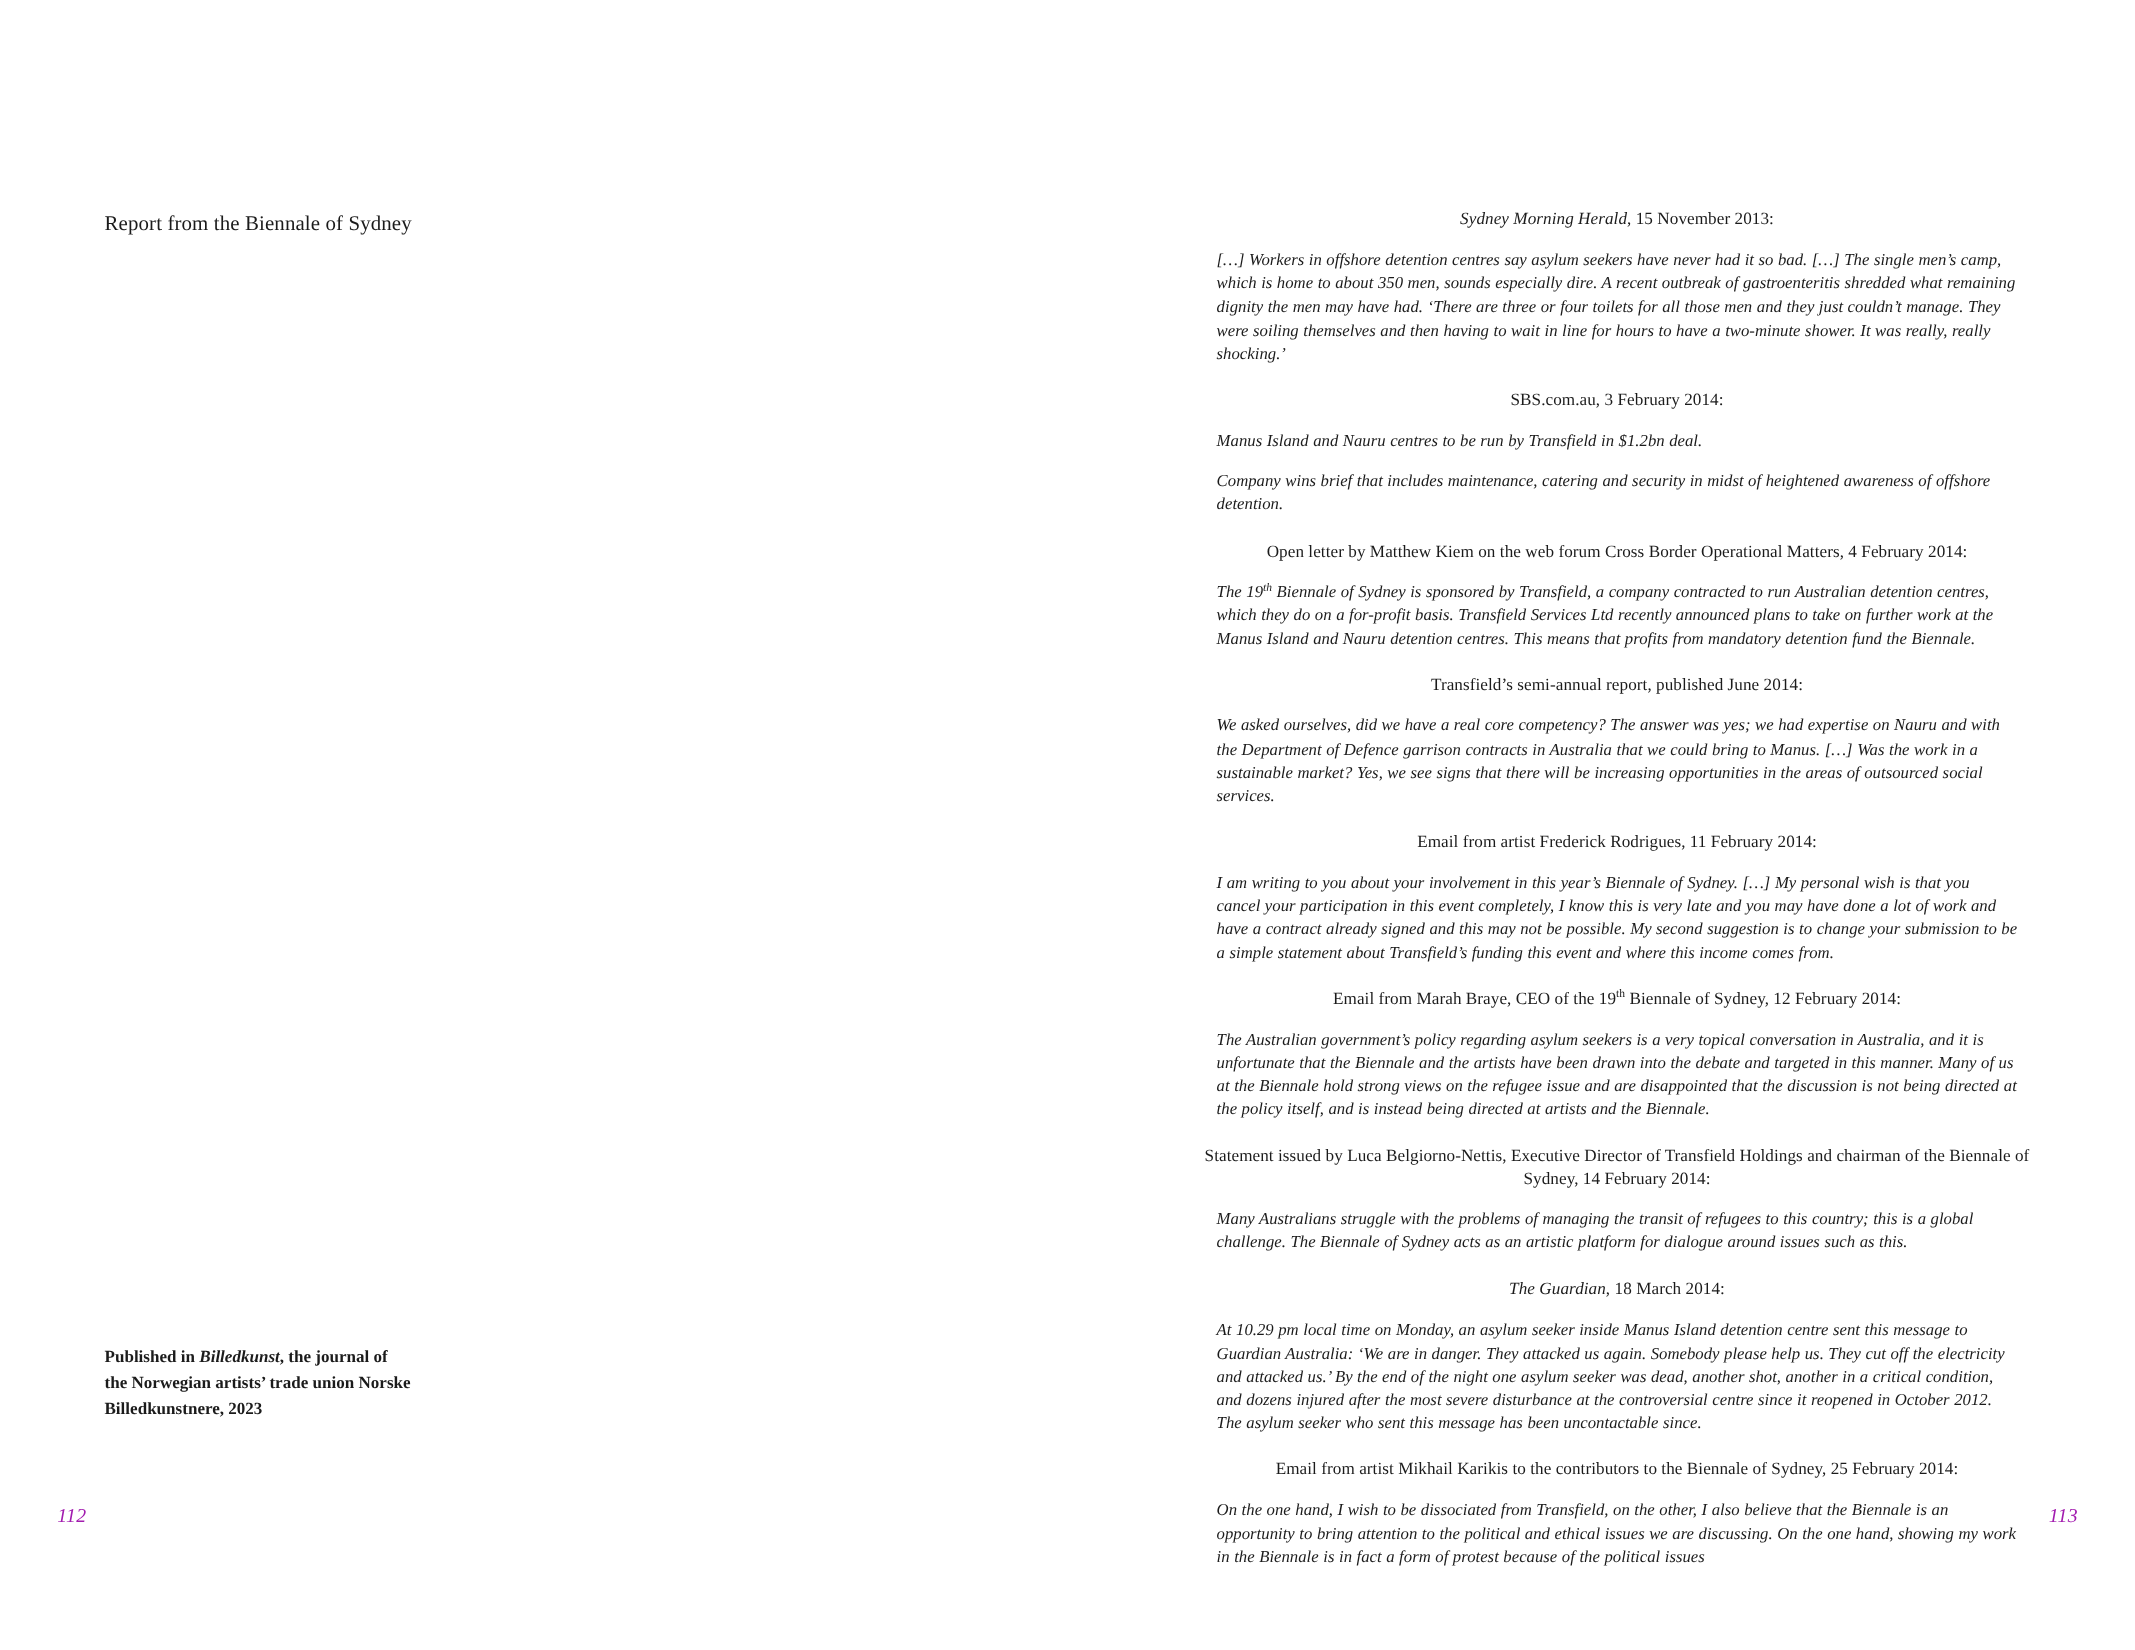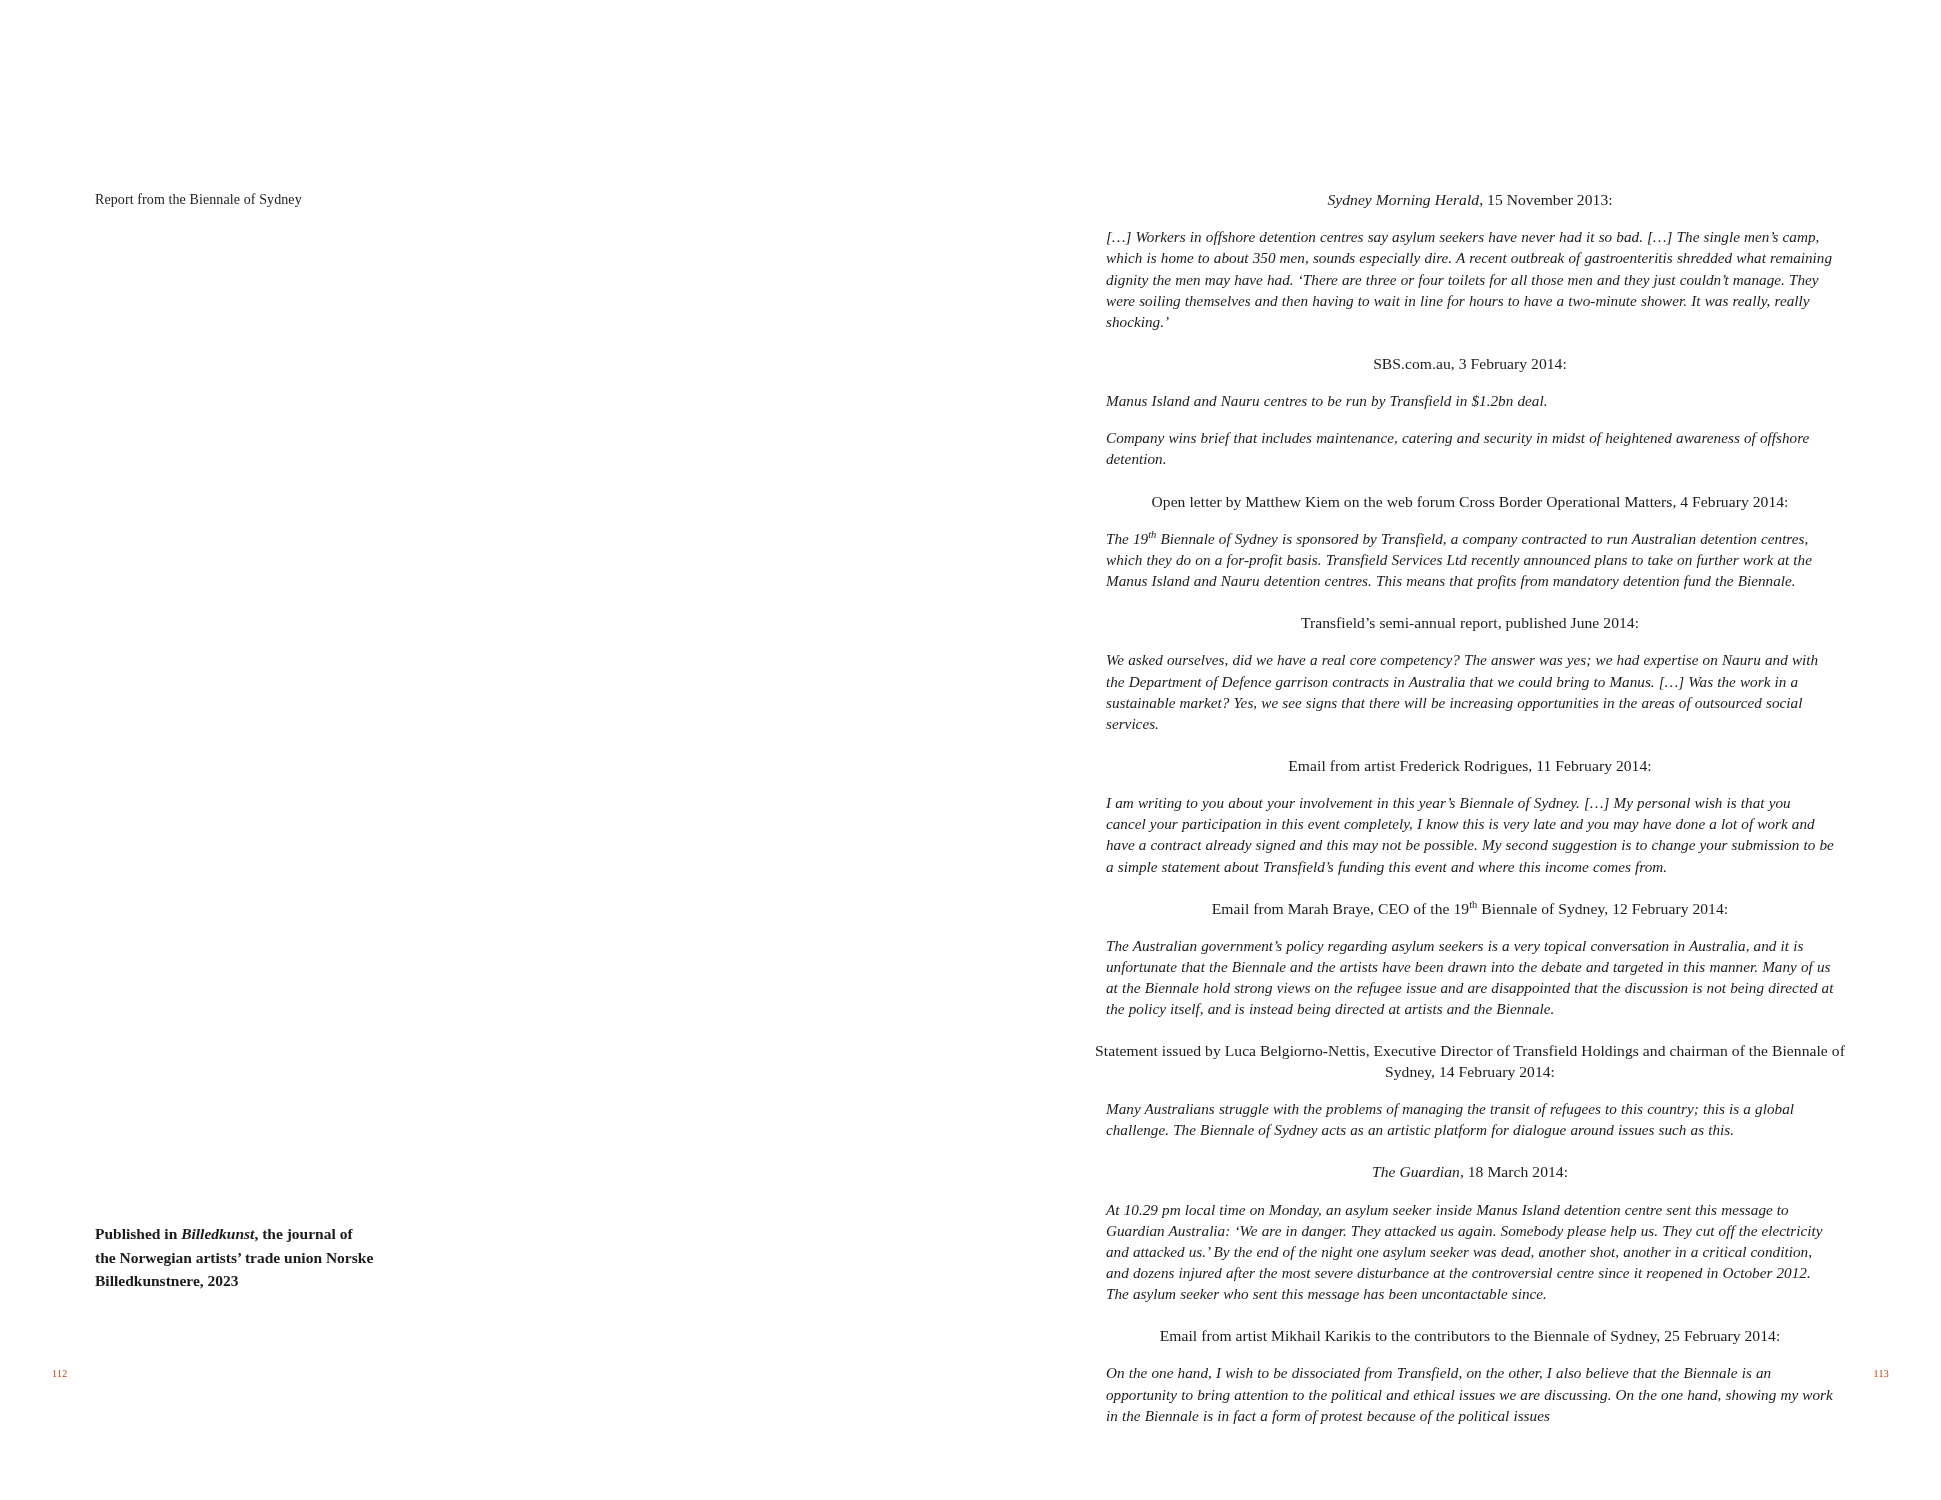--- a/index.html
+++ b/index.html
@@ -24,41 +24,42 @@
     left: 0;
     top: 0;
     width: 970px;
     height: 1500px;
   }
   .left-heading {
     position: absolute;
     left: 95px;
     top: 190px;
     width: 420px;
-    font-size: 14px;
+    font-size: 19px;
     line-height: 1.45;
     letter-spacing: 0.1px;
   }
   .left-footnote {
     position: absolute;
     left: 95px;
     top: 1222px;
     width: 330px;
     font-size: 15.5px;
     line-height: 1.52;
     font-weight: bold;
   }
   .left-footnote em {
     font-style: italic;
   }
   .folio {
     position: absolute;
-    font-size: 10px;
-    color: #c2410c;
+    font-size: 18px;
+    color: #a21caf;
     letter-spacing: 0.3px;
+    font-style: italic;
   }
   .folio-left {
     left: 52px;
     top: 1368px;
   }
   .folio-right {
     right: 52px;
     top: 1368px;
   }
 

